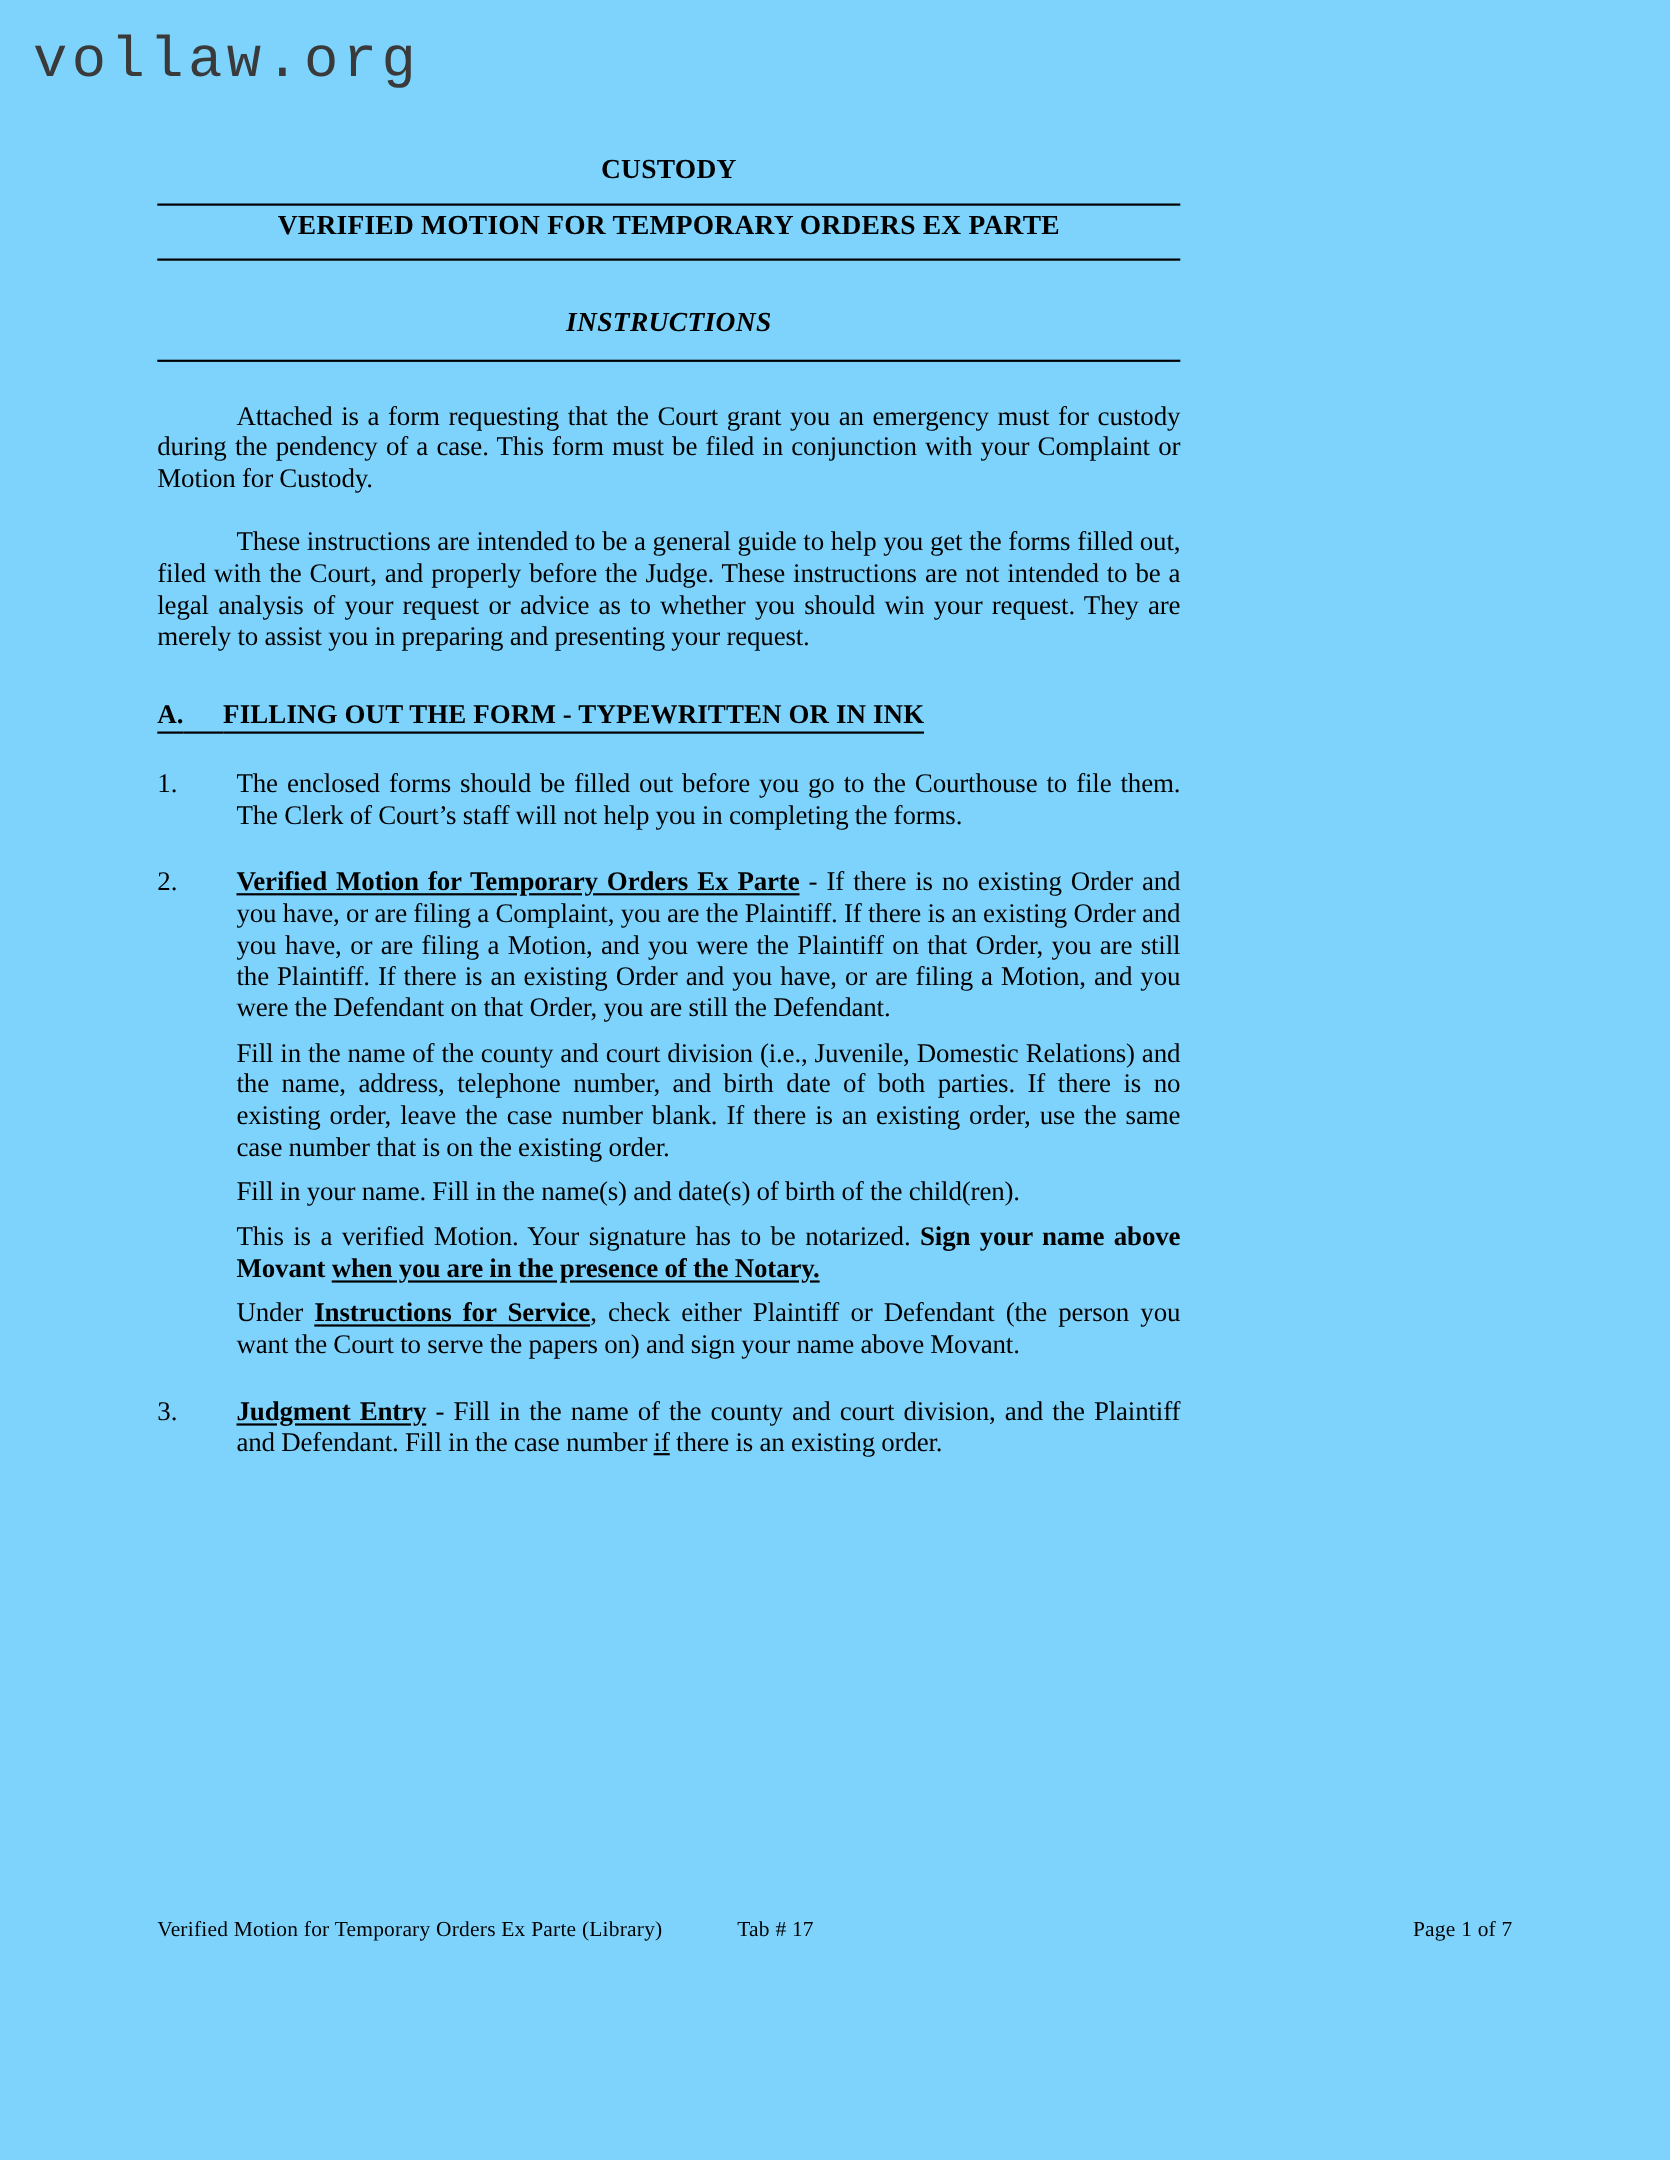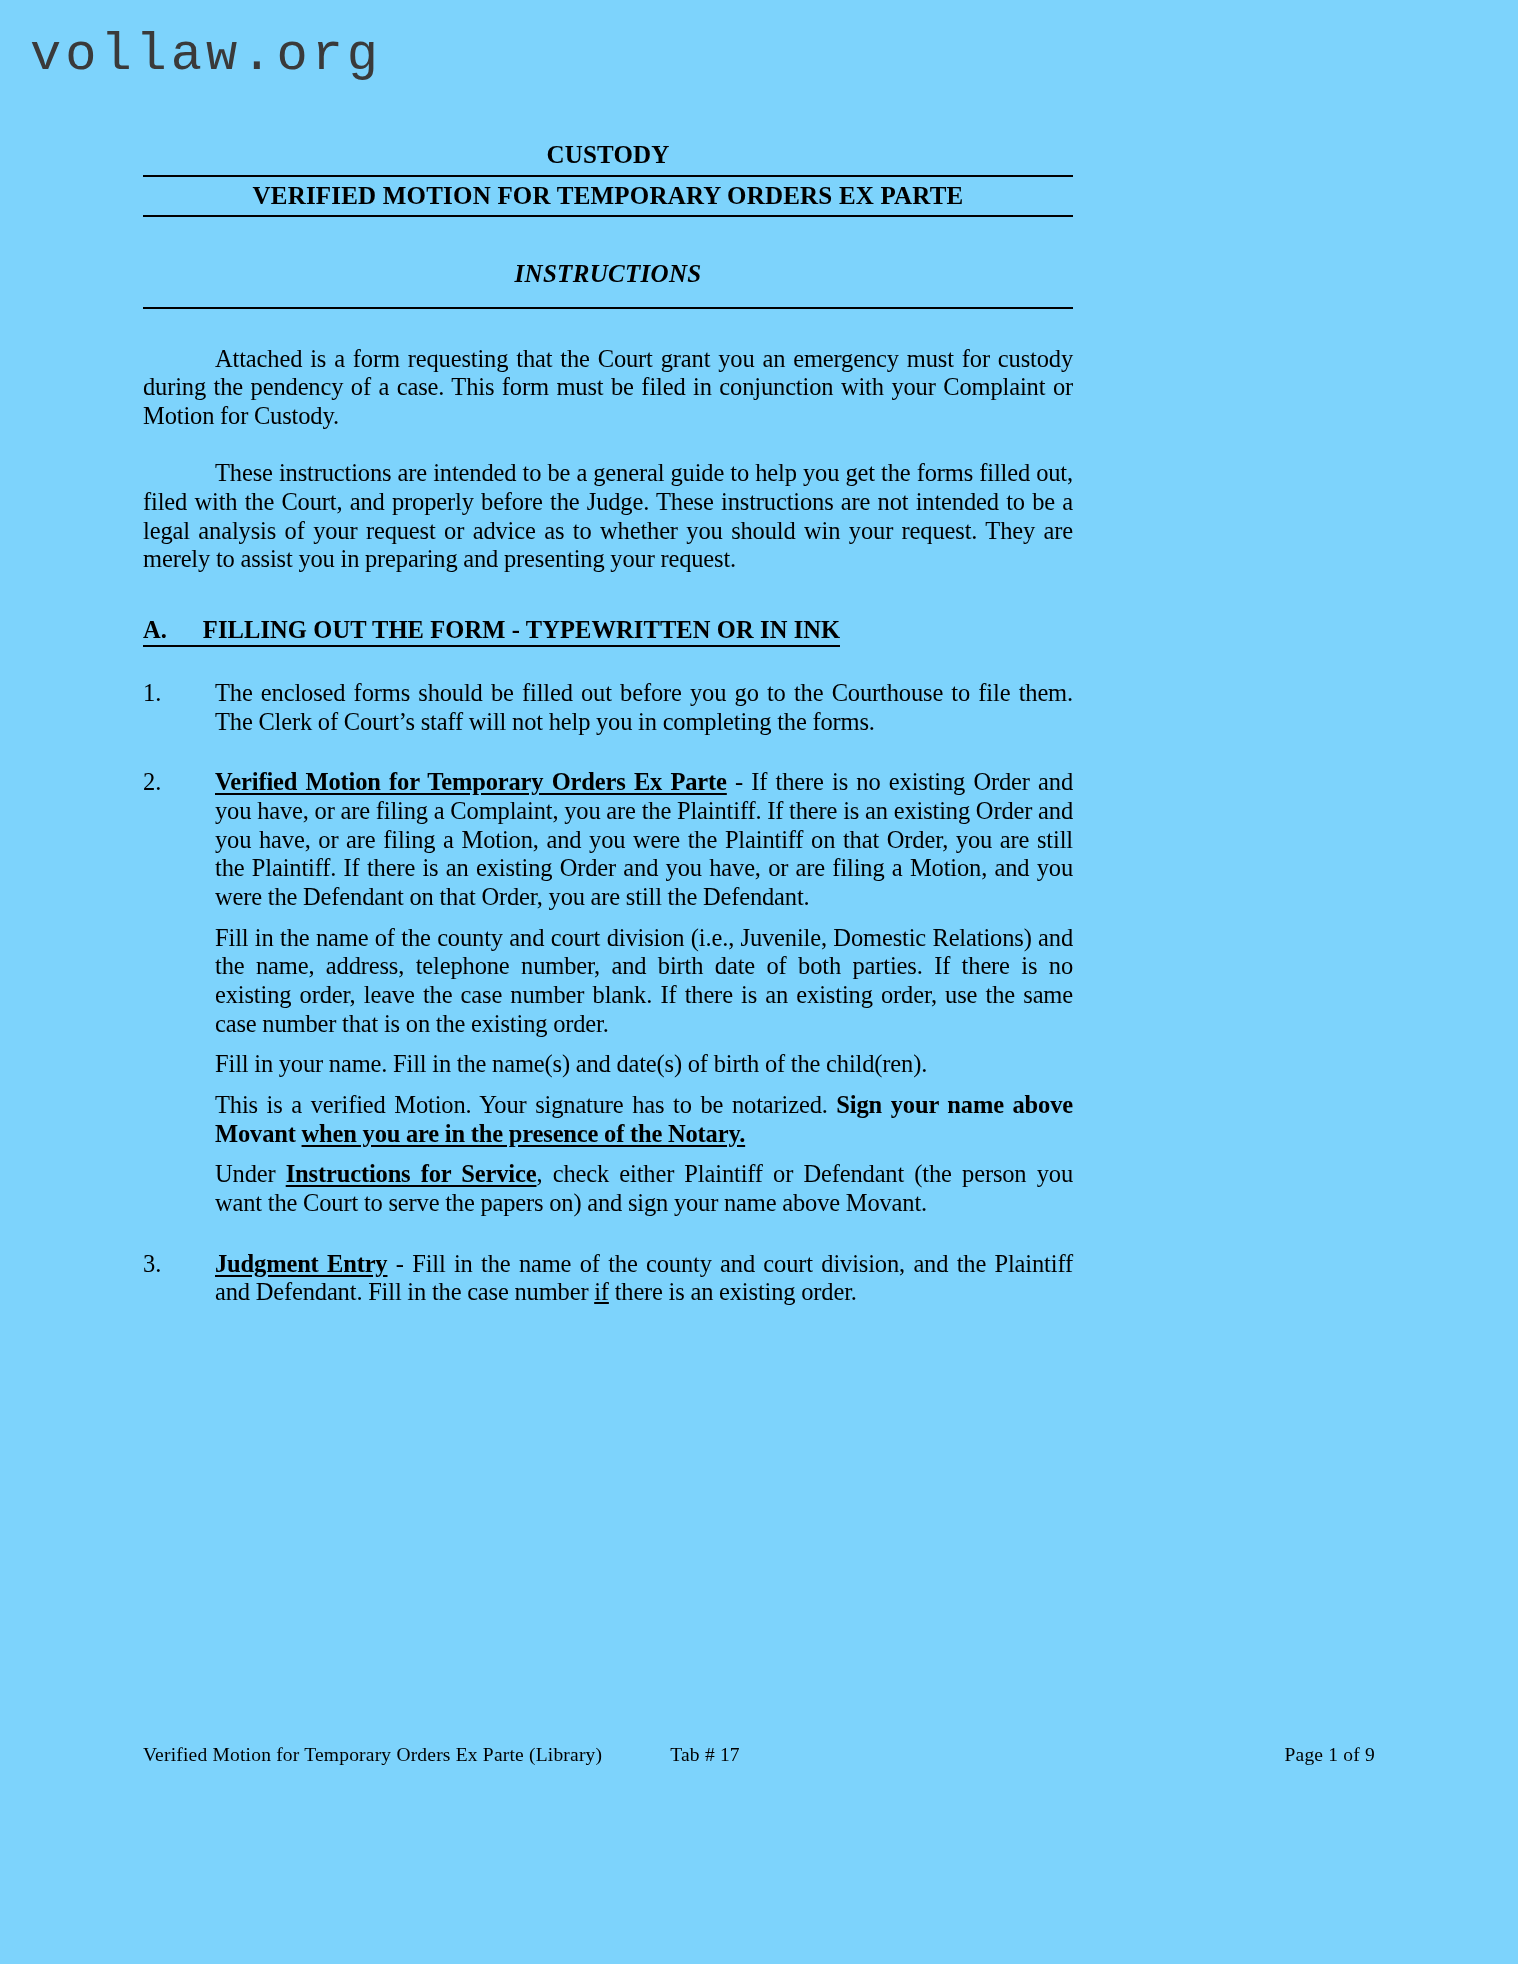--- a/index.html
+++ b/index.html
@@ -47,21 +47,21 @@
   
   .title-block { margin: 0; }
 
   .title-line {
     text-align: center;
     font-weight: bold;
     font-size: 25px;
     line-height: 1.18;
     letter-spacing: 0.2px;
     border-bottom: 2px solid #000;
-    padding-bottom: 5px;
+    padding-bottom: 15px;
     white-space: nowrap;
   }
   .title-line.l1 { margin-bottom: 4px; }
 
   .instructions-heading {
     text-align: center;
     font-weight: bold;
     font-style: italic;
     font-size: 25px;
     line-height: 1.18;
@@ -205,16 +205,16 @@
             <p><b class="bu">Judgment Entry</b><span> - Fill in the name of the county and court division, and the Plaintiff and Defendant.  Fill in the case number </span><u class="ul">if</u><span> there is an existing order.</span></p>
           </div>
         </div>
       </div>
 
   </div>
 
   <div class="footer">
     <span class="f-left">Verified Motion for Temporary Orders Ex Parte (Library)</span>
     <span class="f-mid">Tab # 17</span>
-    <span class="f-right">Page 1 of 9</span>
+    <span class="f-right">Page 1 of 7</span>
   </div>
 
 </div>
 
 </body></html>

